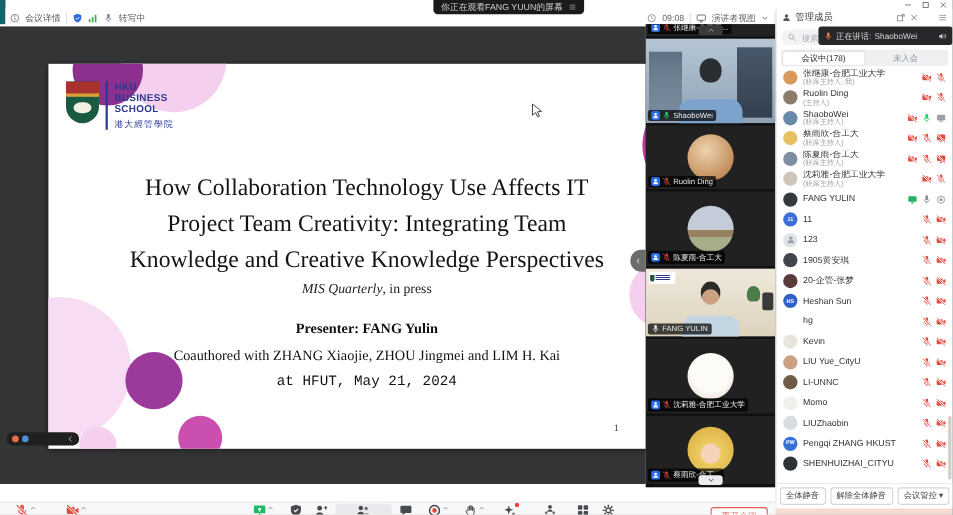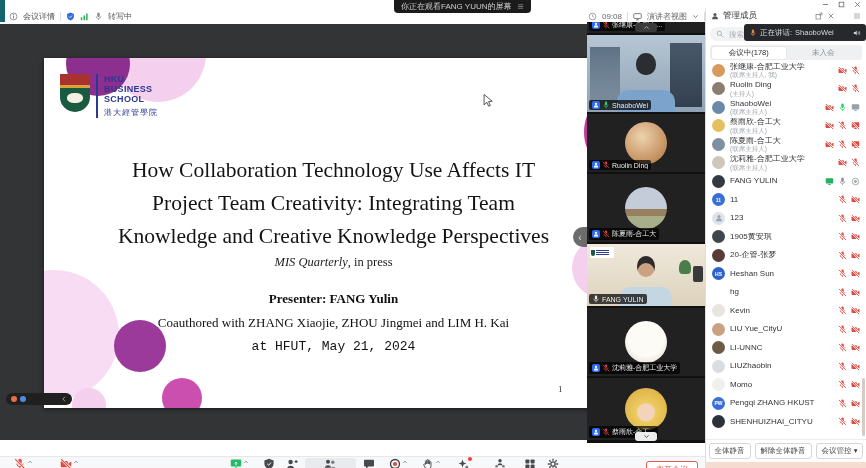--- a/index.html
+++ b/index.html
@@ -932,48 +932,48 @@
               <svg width="9" height="9" viewBox="0 0 12 12" xmlns="http://www.w3.org/2000/svg">
                 <rect x="0.7" y="3" width="7.2" height="6.2" rx="1.2" fill="#e4493f"></rect>
                 <path d="M8.3 5.4 11.3 3.6v5L8.3 6.8z" fill="#e4493f"></path>
                 <line x1="1.2" y1="1.2" x2="10.8" y2="10.8" stroke="#fff" stroke-width="2.4"></line>
                 <line x1="1.2" y1="1.2" x2="10.8" y2="10.8" stroke="#e4493f" stroke-width="1.1"></line>
               </svg>
             </span>
           </div>
         </div>
         <div class="p-row">
+          <div class="p-ava" style="background: rgb(242, 240, 236);"></div>
+          <div class="p-txt">
+            <div class="p-nm">Momo</div>
+          </div>
+          <div class="p-ics">
+            <span style="display: flex;">
+              <svg width="9" height="9" viewBox="0 0 12 12" xmlns="http://www.w3.org/2000/svg">
+                <rect x="4.3" y="0.8" width="3.4" height="6" rx="1.7" fill="#e4493f"></rect>
+                <path d="M2.9 5.6a3.1 3.1 0 0 0 6.2 0" stroke="#e4493f" stroke-width="1" fill="none"></path>
+                <line x1="6" y1="8.9" x2="6" y2="10.8" stroke="#e4493f" stroke-width="1"></line>
+                <line x1="1.2" y1="1.2" x2="10.8" y2="10.8" stroke="#fff" stroke-width="2.4"></line>
+                <line x1="1.2" y1="1.2" x2="10.8" y2="10.8" stroke="#e4493f" stroke-width="1.1"></line>
+              </svg>
+            </span>
+            <span style="display: flex;">
+              <svg width="9" height="9" viewBox="0 0 12 12" xmlns="http://www.w3.org/2000/svg">
+                <rect x="0.7" y="3" width="7.2" height="6.2" rx="1.2" fill="#e4493f"></rect>
+                <path d="M8.3 5.4 11.3 3.6v5L8.3 6.8z" fill="#e4493f"></path>
+                <line x1="1.2" y1="1.2" x2="10.8" y2="10.8" stroke="#fff" stroke-width="2.4"></line>
+                <line x1="1.2" y1="1.2" x2="10.8" y2="10.8" stroke="#e4493f" stroke-width="1.1"></line>
+              </svg>
+            </span>
+          </div>
+        </div>
+        <div class="p-row">
           <div class="p-ava" style="background: rgb(217, 220, 224);"></div>
           <div class="p-txt">
             <div class="p-nm">LIUZhaobin</div>
-          </div>
-          <div class="p-ics">
-            <span style="display: flex;">
-              <svg width="9" height="9" viewBox="0 0 12 12" xmlns="http://www.w3.org/2000/svg">
-                <rect x="4.3" y="0.8" width="3.4" height="6" rx="1.7" fill="#e4493f"></rect>
-                <path d="M2.9 5.6a3.1 3.1 0 0 0 6.2 0" stroke="#e4493f" stroke-width="1" fill="none"></path>
-                <line x1="6" y1="8.9" x2="6" y2="10.8" stroke="#e4493f" stroke-width="1"></line>
-                <line x1="1.2" y1="1.2" x2="10.8" y2="10.8" stroke="#fff" stroke-width="2.4"></line>
-                <line x1="1.2" y1="1.2" x2="10.8" y2="10.8" stroke="#e4493f" stroke-width="1.1"></line>
-              </svg>
-            </span>
-            <span style="display: flex;">
-              <svg width="9" height="9" viewBox="0 0 12 12" xmlns="http://www.w3.org/2000/svg">
-                <rect x="0.7" y="3" width="7.2" height="6.2" rx="1.2" fill="#e4493f"></rect>
-                <path d="M8.3 5.4 11.3 3.6v5L8.3 6.8z" fill="#e4493f"></path>
-                <line x1="1.2" y1="1.2" x2="10.8" y2="10.8" stroke="#fff" stroke-width="2.4"></line>
-                <line x1="1.2" y1="1.2" x2="10.8" y2="10.8" stroke="#e4493f" stroke-width="1.1"></line>
-              </svg>
-            </span>
-          </div>
-        </div>
-        <div class="p-row">
-          <div class="p-ava" style="background: rgb(242, 240, 236);"></div>
-          <div class="p-txt">
-            <div class="p-nm">Momo</div>
           </div>
           <div class="p-ics">
             <span style="display: flex;">
               <svg width="9" height="9" viewBox="0 0 12 12" xmlns="http://www.w3.org/2000/svg">
                 <rect x="4.3" y="0.8" width="3.4" height="6" rx="1.7" fill="#e4493f"></rect>
                 <path d="M2.9 5.6a3.1 3.1 0 0 0 6.2 0" stroke="#e4493f" stroke-width="1" fill="none"></path>
                 <line x1="6" y1="8.9" x2="6" y2="10.8" stroke="#e4493f" stroke-width="1"></line>
                 <line x1="1.2" y1="1.2" x2="10.8" y2="10.8" stroke="#fff" stroke-width="2.4"></line>
                 <line x1="1.2" y1="1.2" x2="10.8" y2="10.8" stroke="#e4493f" stroke-width="1.1"></line>
               </svg>

